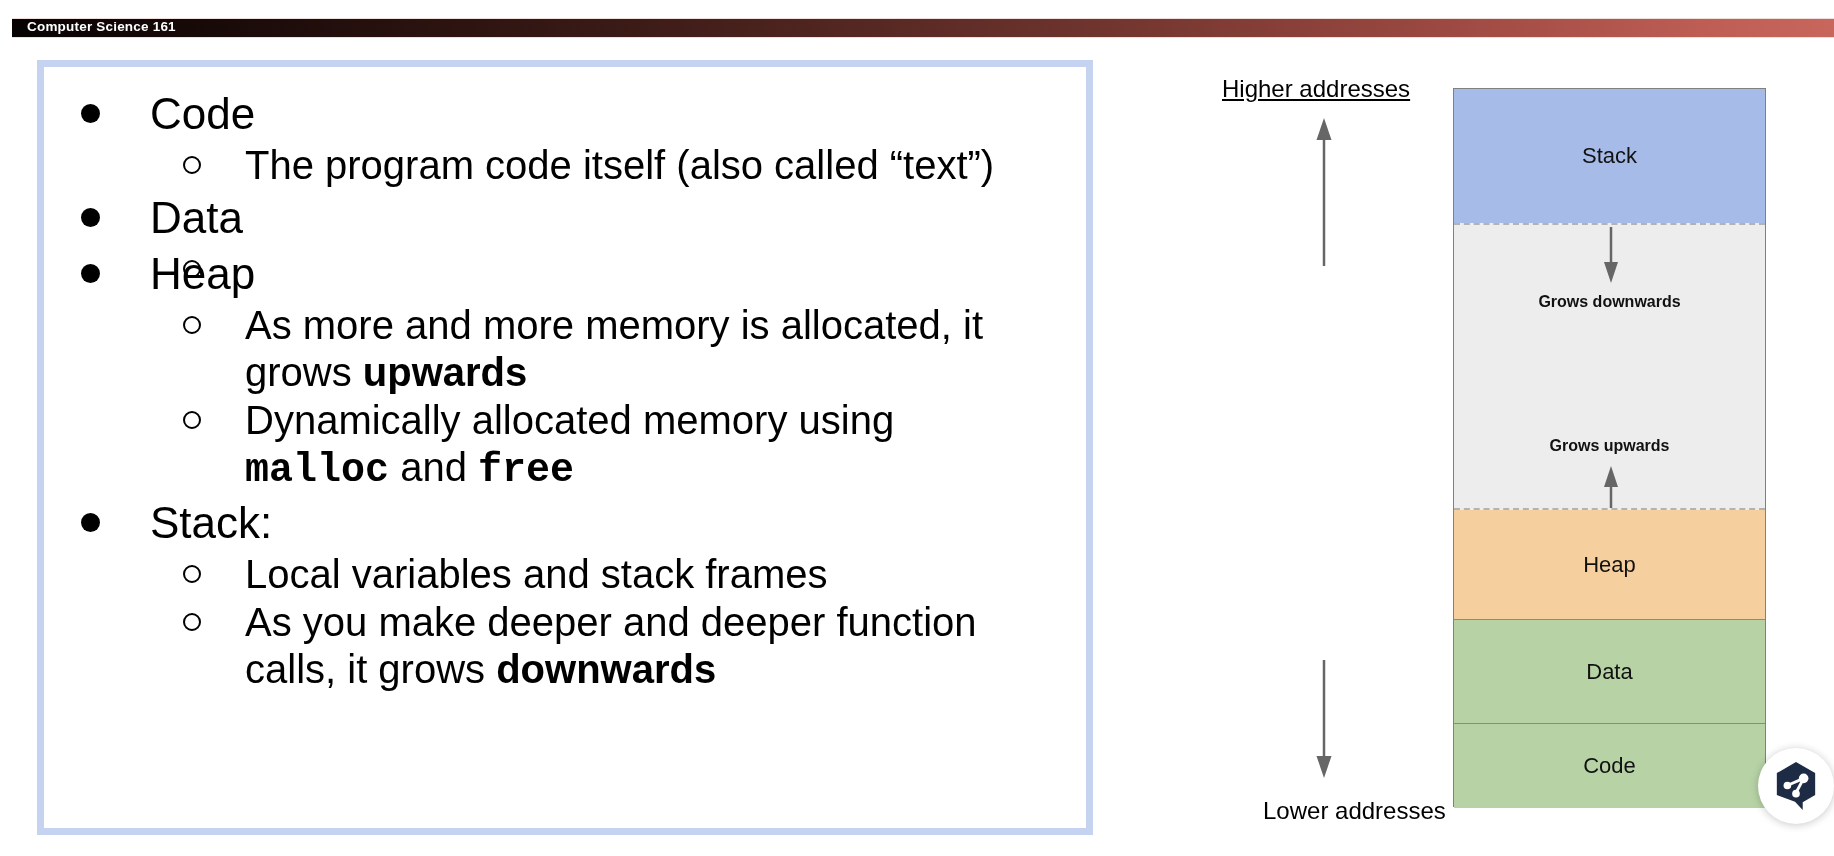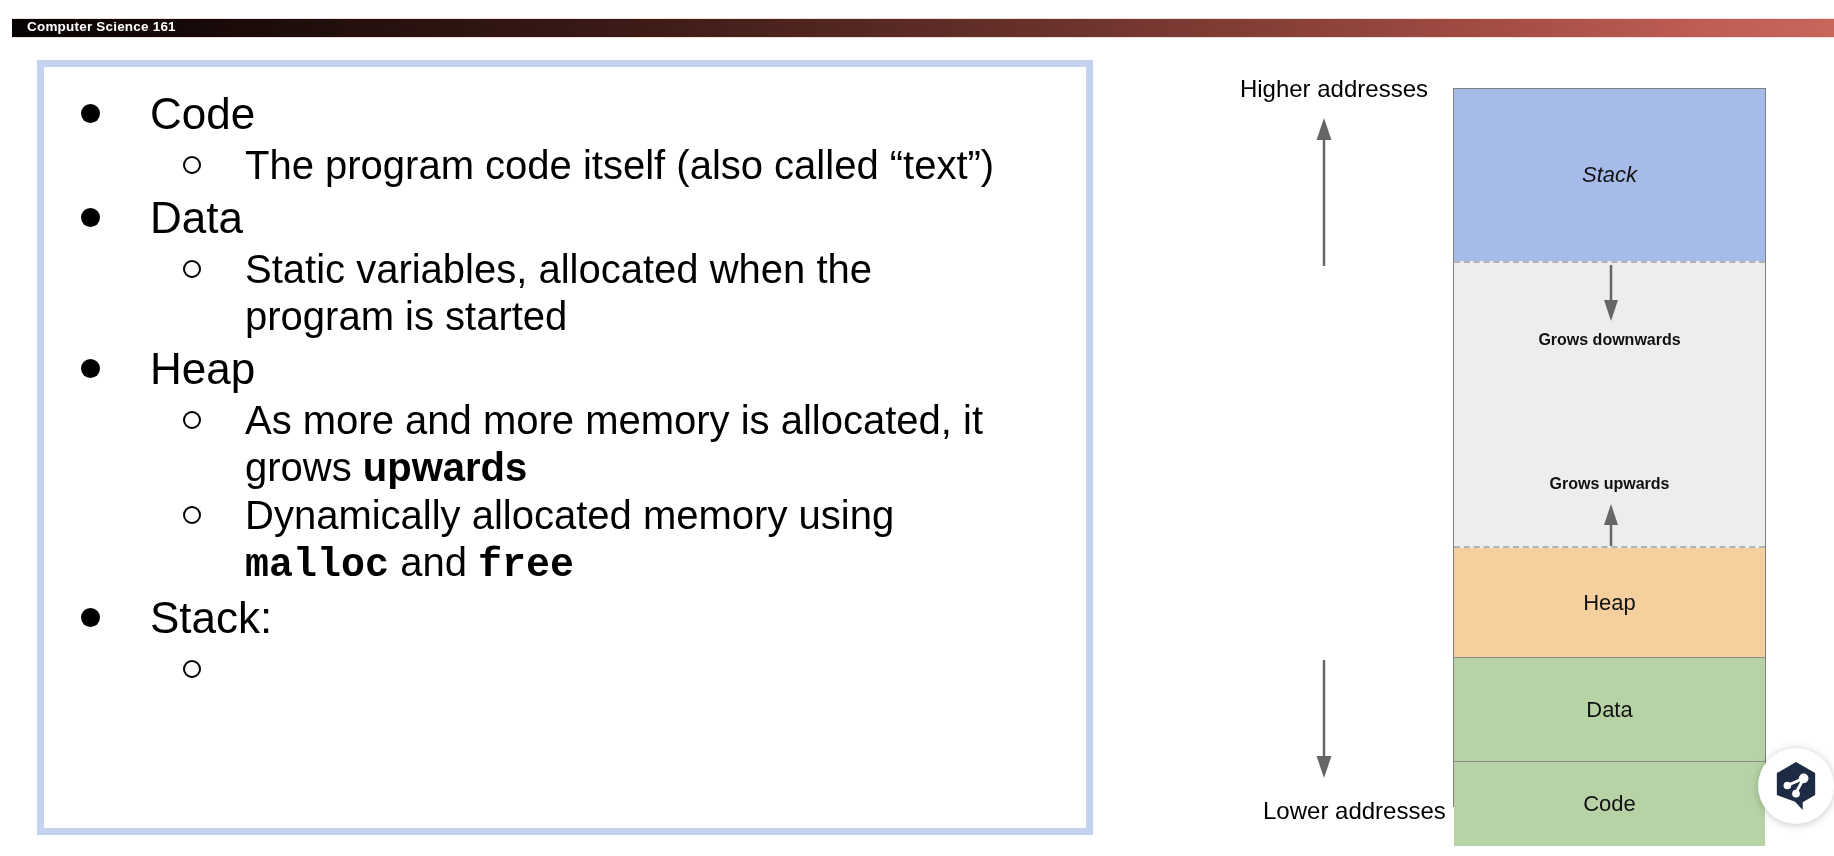--- a/index.html
+++ b/index.html
@@ -40,33 +40,33 @@
     position:absolute; left:139px; top:14px; width:14px; height:14px;
     border:2.5px solid #000; border-radius:50%; background:transparent;
     box-sizing:content-box;
   }
   .run-code{ font-family:"Liberation Mono","DejaVu Sans Mono",monospace; font-weight:bold; }
   .run-bold{ font-weight:bold; }
   
   .addr-label{
     position:absolute; font-size:24px; color:#000; white-space:nowrap;
   }
-  #higher-label{ left:1222px; top:75px; width:206px; text-align:right; }
+  #higher-label{ left:1222px; top:75px; width:206px; text-align:left;text-decoration:underline; }
   #lower-label{ left:1263px; top:797px; width:206px; text-align:left; }
   .arrow-svg{ position:absolute; }
   #mem-column{
     position:absolute; left:1453px; top:88px; width:313px; height:719px;
     border:1.5px solid #808080; box-sizing:border-box;
   }
   .mem-sec{
     position:relative; width:100%; box-sizing:border-box;
     display:flex; align-items:center; justify-content:center;
     font-size:22px; color:#111;
   }
-  #sec-stack{ height:172px;font-style:italic; }
+  #sec-stack{ height:134px; }
   #sec-gap{ height:287px; border-top:2px dashed #b3b3b3; border-bottom:2px dashed #b3b3b3; }
   #sec-heap{ height:109px; }
   #sec-data{ height:104px; border-top:1.5px solid #8a8a8a; }
   #sec-code{ height:85px;  border-top:1.5px solid #8a8a8a; }
   .gap-label{
     position:absolute; left:0; width:100%; text-align:center;
     font-size:16px; font-weight:bold; color:#111;
   }
   #grows-down-label{ top:68px; }
   #grows-up-label{ top:212px; }
@@ -99,21 +99,20 @@
       <span class="txt"><span>The program code itself (also called “text”)</span></span>
     </div>
 
     <div class="li l1">
       <span class="bullet"></span>
       <span class="txt"><span>Data</span></span>
     </div>
 
     <div class="li l2">
       <span class="bullet"></span>
-      <span class="txt"><span>Static variables, allocated when the program is started</span></span>
     </div>
 
     <div class="li l1">
       <span class="bullet"></span>
       <span class="txt"><span>Heap</span></span>
     </div>
 
     <div class="li l2">
       <span class="bullet"></span>
       <span class="txt"><span>As more and more memory is allocated, it grows </span><span class="run-bold">upwards</span></span>
@@ -124,22 +123,27 @@
       <span class="txt"><span>Dynamically allocated memory using </span><span class="run-code">malloc</span><span> and </span><span class="run-code">free</span></span>
     </div>
 
     <div class="li l1">
       <span class="bullet"></span>
       <span class="txt"><span>Stack:</span></span>
     </div>
 
     <div class="li l2">
       <span class="bullet"></span>
-    </div>
-
+      <span class="txt"><span>Local variables and stack frames</span></span>
+    </div>
+
+    <div class="li l2">
+      <span class="bullet"></span>
+      <span class="txt"><span>As you make deeper and deeper function calls, it grows </span><span class="run-bold">downwards</span></span>
+    </div>
 
   </div>
 
   <div class="addr-label" id="higher-label">Higher addresses</div>
 
   <svg class="arrow-svg" style="left:1314px; top:118px;" width="20" height="148" viewBox="0 0 20 148">
     <line x1="10" y1="16" x2="10" y2="148" stroke="#666666" stroke-width="2.5"></line>
     <polygon points="10,0 2.5,22 17.5,22" fill="#666666"></polygon>
   </svg>
 

